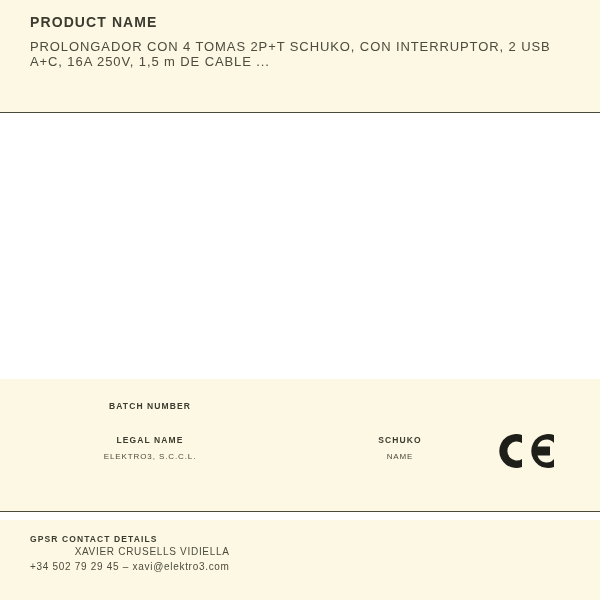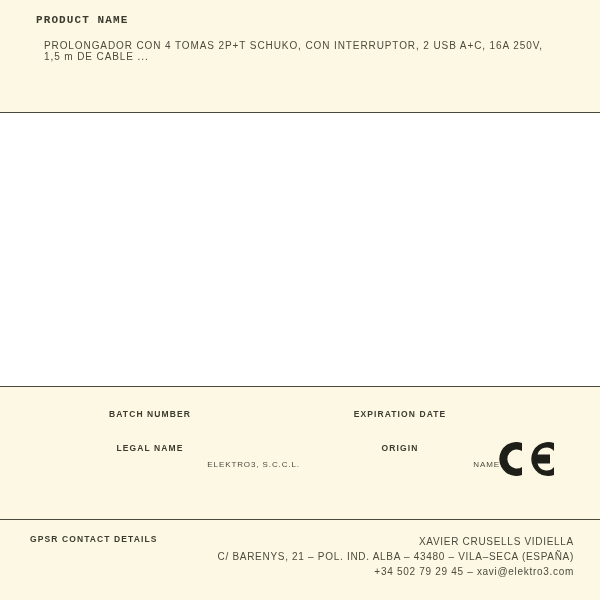--- a/index.html
+++ b/index.html
@@ -27,53 +27,52 @@
     top: 0;
     left: 0;
     width: 600px;
     height: 113px;
     background: #fdf8e3;
     box-sizing: border-box;
     border-bottom: 1px solid #4a4a3c;
     padding: 14px 30px 0 30px;
   }
   .field-label {
-    font-size: 11px;
+    font-size: 14px;
     letter-spacing: 1.1px;
     font-weight: bold;
     color: #3b3b30;
-    margin: 0 0 9px 6px;
-    font-family: Liberation Mono, monospace;
+    margin: 0 0 9px 0;
   }
   .field-value {
-    font-size: 10px;
+    font-size: 13px;
     letter-spacing: 0.9px;
     color: #4b4b3e;
-    margin: 14px;
+    margin: 0;
   }
   .block-ean {
     margin-top: 22px;
   }
 
   
   .middle {
     position: absolute;
     top: 113px;
     left: 0;
     width: 600px;
     height: 274px;
     background: #ffffff;
     border-bottom: 1px solid #4a4a3c;
     box-sizing: border-box;
   }
 
   
   .lower-band {
     position: absolute;
-    top: 387px;
+    top: 379px;
     left: 0;
     width: 600px;
     height: 133px;
     background: #fdf8e3;
     box-sizing: border-box;
     border-bottom: 1px solid #4a4a3c;
   }
   .lb-row {
     position: absolute;
     width: 100%;
@@ -92,21 +91,20 @@
     letter-spacing: 1.1px;
     font-weight: bold;
     color: #3b3b30;
     margin: 0;
   }
   .center-value {
     font-size: 8px;
     letter-spacing: 0.9px;
     color: #4b4b3e;
     margin: 7px 0 0 0;
-    text-align: right;
   }
   .legal-row .center-label { margin-bottom: 0; }
 
   .ce-mark {
     position: absolute;
     right: 40px;
     top: 52px;
     width: 66px;
     height: 40px;
   }
@@ -119,20 +117,21 @@
     width: 600px;
     height: 80px;
     background: #fdf8e3;
     box-sizing: border-box;
     padding: 14px 26px 0 30px;
   }
   .footer-inner {
     display: flex;
     justify-content: space-between;
     align-items: flex-start;
+    flex-direction: column;
   }
   .gpsr-label {
     font-size: 8.5px;
     letter-spacing: 1.1px;
     font-weight: bold;
     color: #3b3b30;
     white-space: nowrap;
   }
   .gpsr-address {
     text-align: right;
@@ -159,51 +158,46 @@
 
   <div class="middle"></div>
 
   <div class="lower-band">
 
     <div class="lb-row lb-row-1">
       <div class="lb-col col-a">
         <p class="center-label">BATCH NUMBER</p>
         <p class="center-value"></p>
       </div>
-      <div class="lb-col col-b">
-        <p class="center-label">EXPIRATION DATE</p>
-        <p class="center-value"></p>
-      </div>
       <div class="lb-col col-c"></div>
     </div>
 
     <div class="lb-row lb-row-2 legal-row">
       <div class="lb-col col-a">
         <p class="center-label">LEGAL NAME</p>
         <p class="center-value">ELEKTRO3, S.C.C.L.</p>
       </div>
       <div class="lb-col col-b">
-        <p class="center-label">ORIGIN</p>
+        <p class="center-label">SCHUKO</p>
         <p class="center-value">NAME</p>
       </div>
       <div class="lb-col col-c"></div>
     </div>
 
     <div class="ce-mark">
       <svg viewBox="0 0 66 40" width="66" height="40" aria-hidden="true">
         <path d="M28 4 A17 17 0 1 0 28 36 L28 28 A9.5 9.5 0 1 1 28 12 Z" fill="#1f1f1a"></path>
         <path d="M60 4 A17 17 0 1 0 60 36 L60 28 A9.5 9.5 0 0 1 43.5 24.5 L56 24.5 L56 15.5 L43.5 15.5 A9.5 9.5 0 0 1 60 12 Z" fill="#1f1f1a"></path>
       </svg>
     </div>
   </div>
 
   <div class="footer">
     <div class="footer-inner">
       <div class="gpsr-label">GPSR CONTACT DETAILS</div>
       <div class="gpsr-address">
         <div>XAVIER CRUSELLS VIDIELLA</div>
-        <div>C/ BARENYS, 21 – POL. IND. ALBA – 43480 – VILA–SECA (ESPAÑA)</div>
         <div>+34 502 79 29 45 – xavi@elektro3.com</div>
       </div>
     </div>
   </div>
 
 </div>
 
 </body></html>

